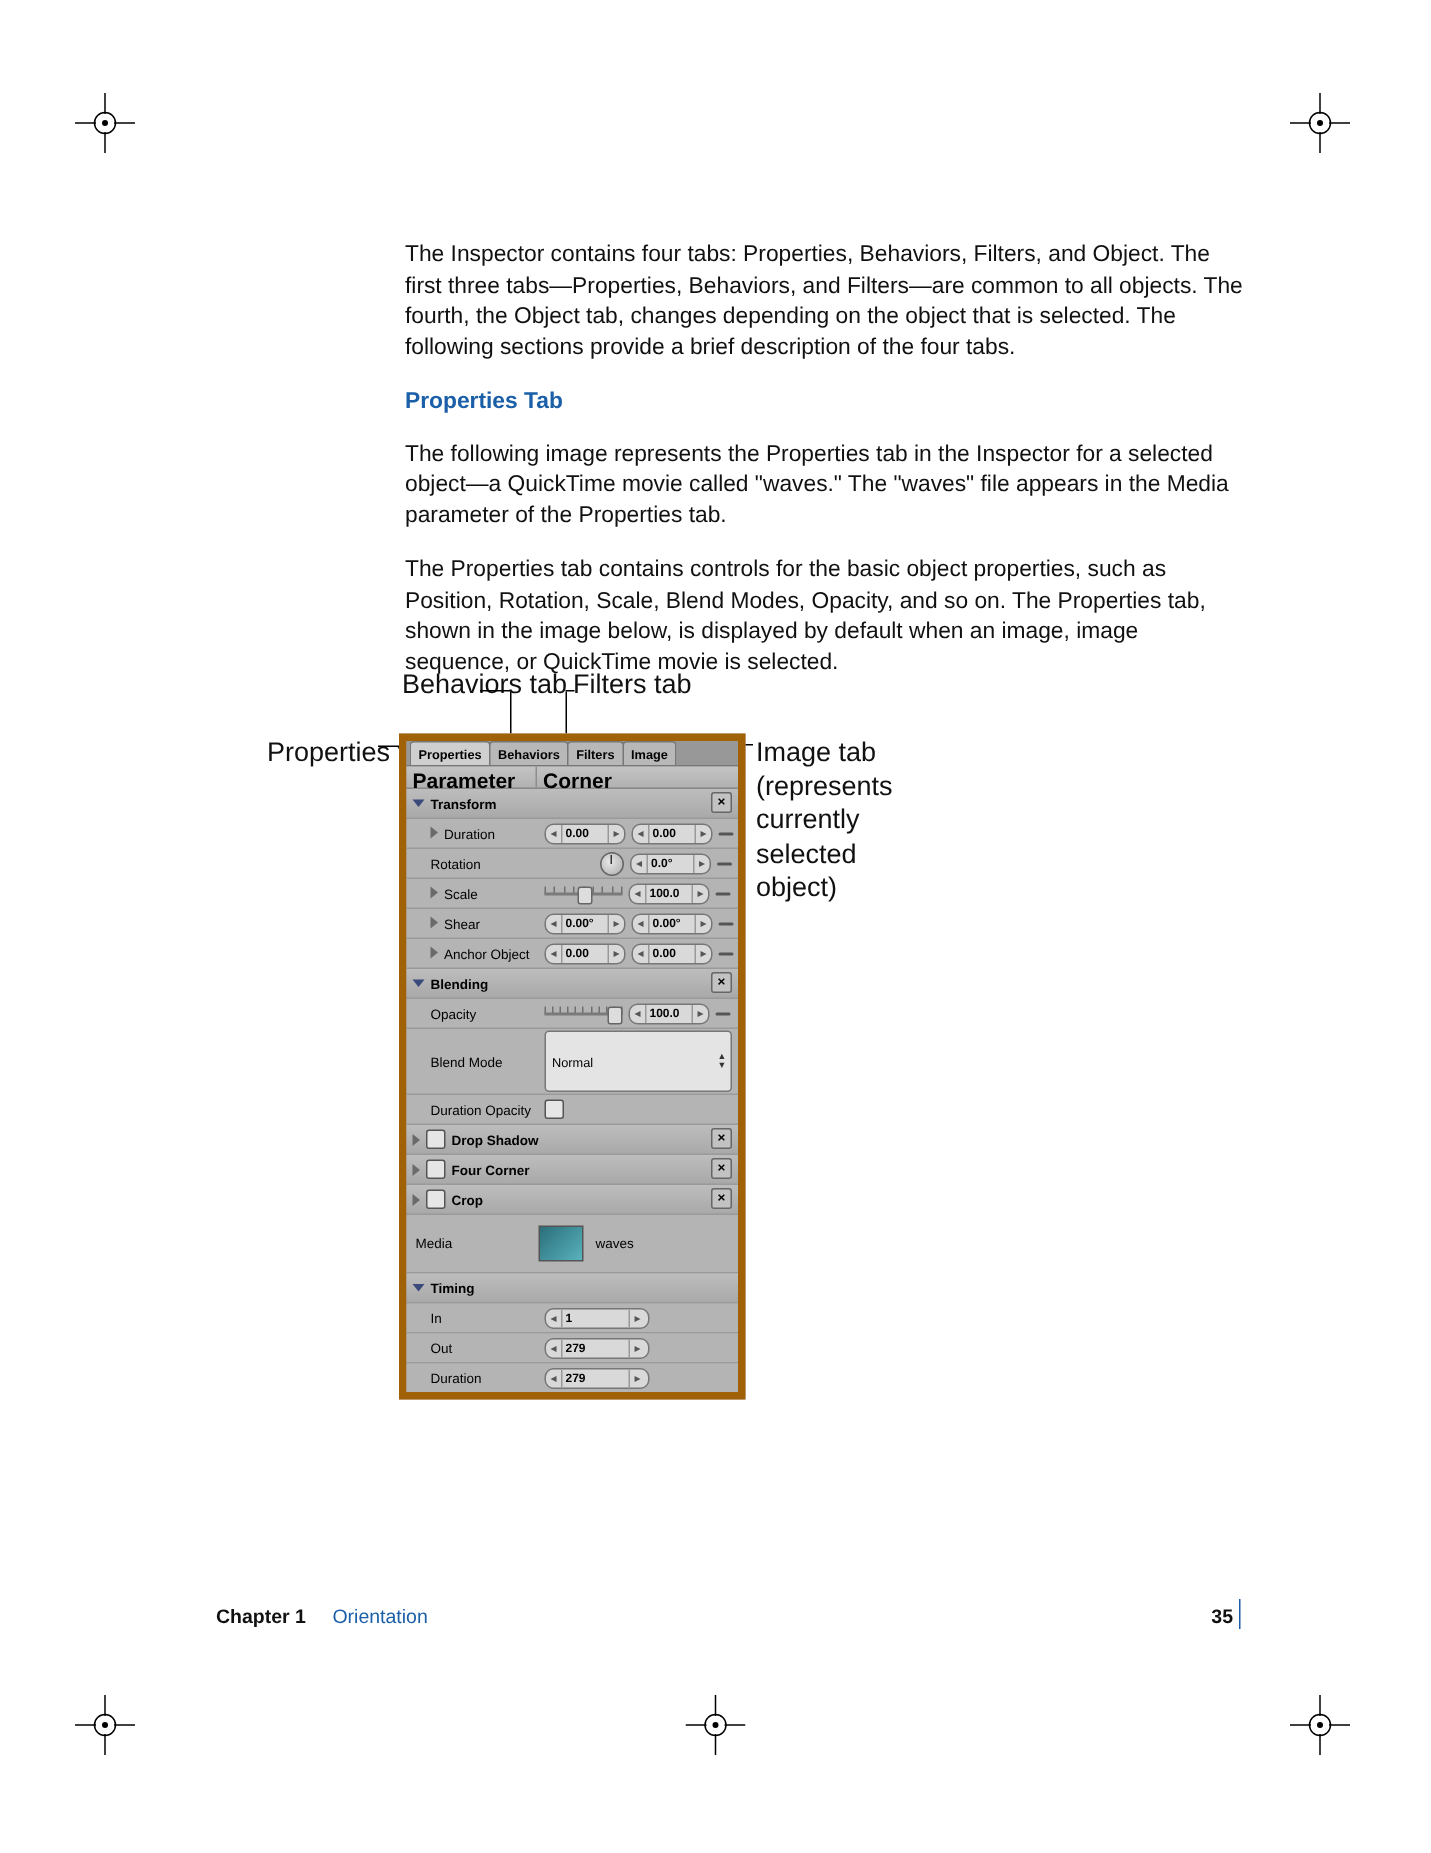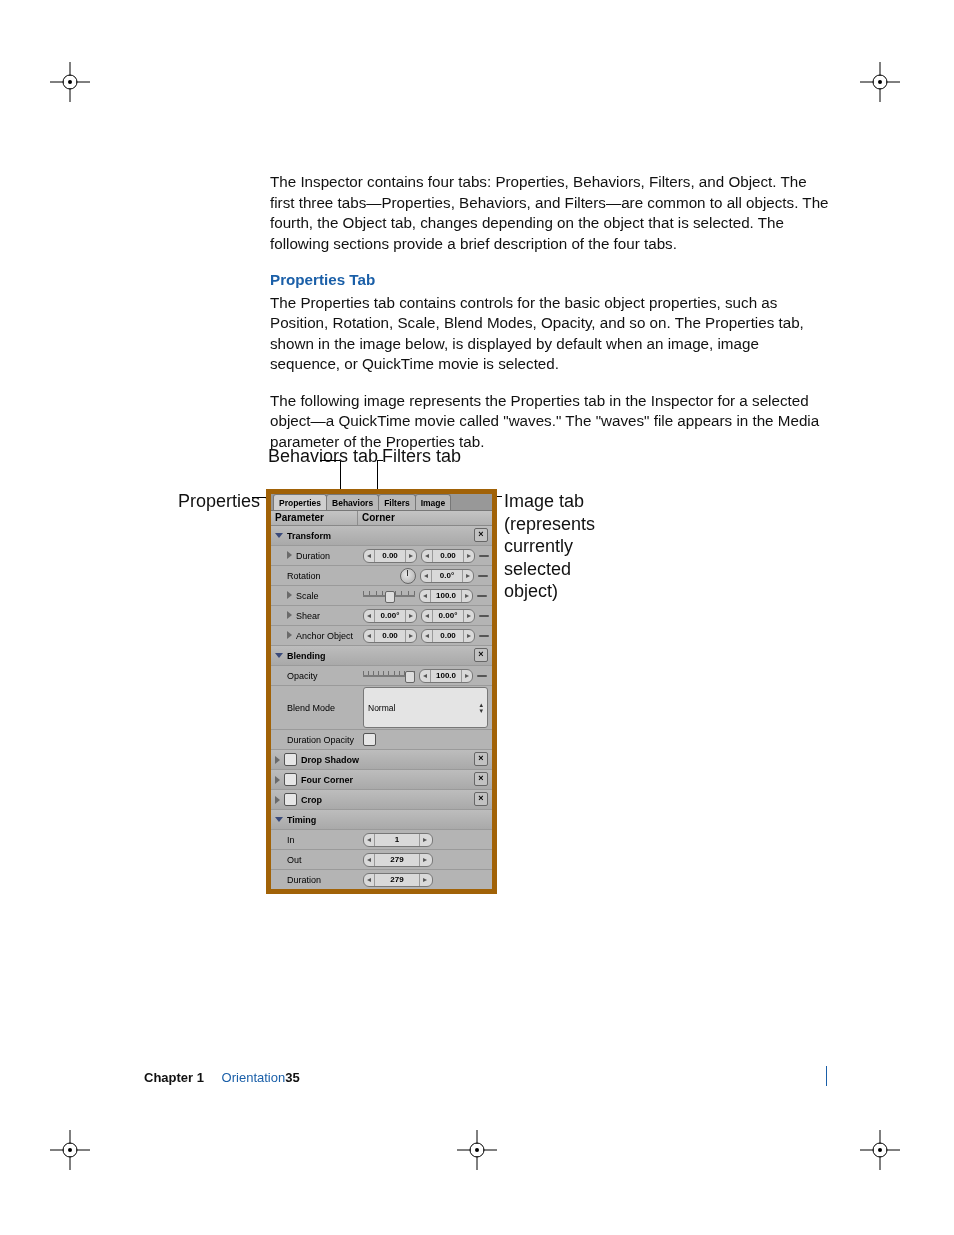--- a/index.html
+++ b/index.html
@@ -19,21 +19,20 @@
     pointer-events: none;
   }
   .crop-mark svg { display: block; }
   .content {
     position: absolute;
     left: 270px;
     top: 160px;
     width: 560px;
     font-size: 15.2px;
     line-height: 1.35;
-    margin-top: 12px;
   }
   .content p { margin: 0 0  16px 0;}
   .section-title {
     color: #1a5fa8;
     font-weight: 700;
     margin: 16px 0 2px 0;
     font-size: 15.2px;
   }
   .figure-area {
     position: absolute;
@@ -81,21 +80,21 @@
     line-height: 12px;
   }
   .tab.active { background: #cfcfcf; }
   .header-row {
     display: flex;
     height: 14px;
     background: linear-gradient(#c4c4c4,#b1b1b1);
     border-bottom: 1px solid #888;
     font-weight: 700;
   }
-  .header-row .hcell { padding: 1px 4px; font-size: 10px; }
+  .header-row .hcell { padding: 1px 4px; font-size: 14px; }
   .hcell.param { width: 78px; border-right: 1px solid #8d8d8d;}
   .group-row, .param-row {
     display: flex;
     align-items: center;
     min-height: 17px;
     border-bottom: 1px solid #9a9a9a;
     padding: 1px 4px 1px 4px;
     background: #b4b4b4;
     position: relative;
   }
@@ -149,21 +148,21 @@
     border-radius: 6px;
     background: #d9d9d9;
     font-size: 8px;
     overflow: hidden;
   }
   .stepper .btn {
     width: 10px; text-align: center; line-height: 10px;
     color: #555;
   }
   .stepper .val {
-    min-width: 26px; text-align: center; font-weight: 700;
+    min-width: 26px; text-align: left; font-weight: 700;
     border-left: 1px solid #999;
     border-right: 1px solid #999;
     padding: 0 2px;
     line-height: 12px;
   }
   .dash {
     width: 10px; height: 2px; background: #555; border-radius: 1px;
   }
   .slider {
     width: 52px; height: 10px;
@@ -216,23 +215,24 @@
     background: #b4b4b4;
     gap: 8px;
   }
   .thumb-box {
     width: 28px; height: 22px; border:1px solid #555;
     background: linear-gradient(135deg,#2b6f7a,#58b2bd);
   }
   .footer {
     position: absolute;
     left: 144px;
-    right: 120px;
+    right: 132px;
     top: 1070px;
     display: flex;
+    justify-content: space-between;
     font-size: 13px;
   }
   .footer .left { }
   .footer .left b { font-weight: 700; }
   .footer .chap { color:#1a5fa8; margin-left: 14px;}
   .footer .right { font-weight:700; }
   .footer-rule {
     position: absolute;
     width: 1px;
     background: #1a5fa8;
@@ -291,22 +291,22 @@
       <line x1="0" y1="20" x2="14" y2="20" stroke="#000"></line>
       <line x1="26" y1="20" x2="40" y2="20" stroke="#000"></line>
       <circle cx="20" cy="20" r="7" fill="none" stroke="#000"></circle>
       <circle cx="20" cy="20" r="2" fill="#000"></circle>
     </svg>
 </div>
 
 <div class="content">
   <p>The Inspector contains four tabs:  Properties, Behaviors, Filters, and Object. The first three tabs—Properties, Behaviors, and Filters—are common to all objects. The fourth, the Object tab, changes depending on the object that is selected. The following sections provide a brief description of the four tabs.</p>
   <div class="section-title">Properties Tab</div>
+  <p style="margin-top:14px">The following image represents the Properties tab in the Inspector for a selected object—a QuickTime movie called "waves." The "waves" file appears in the Media parameter of the Properties tab.</p>
   <p>The Properties tab contains controls for the basic object properties, such as Position, Rotation, Scale, Blend Modes, Opacity, and so on. The Properties tab, shown in the image below, is displayed by default when an image, image sequence, or QuickTime movie is selected.</p>
-  <p style="margin-top:14px">The following image represents the Properties tab in the Inspector for a selected object—a QuickTime movie called "waves." The "waves" file appears in the Media parameter of the Properties tab.</p>
 </div>
 
 <div class="figure-area">
 
   <div class="callout" style="left:88px; top:0;">Behaviors tab</div>
   <div class="callout-line" style="left:160px; top:15px; width:1px; height:28px;"></div>
   <div class="callout-line" style="left:140px; top:14px; width:20px; height:1px;"></div>
 
   <div class="callout" style="left:202px; top:0;">Filters tab</div>
   <div class="callout-line" style="left:197px; top:15px; width:1px; height:28px;"></div>
@@ -484,20 +484,25 @@
       <span>Four Corner</span>
       <div class="closebox">×</div>
     </div>
     <div class="group-row">
       <span class="tri right"></span>
       <div class="checkbox" style="margin-right:4px"></div>
       <span>Crop</span>
       <div class="closebox">×</div>
     </div>
 
+    <div class="media-row">
+      <div class="label-col" style="width:74px"><span>Media</span></div>
+      <div class="thumb-box"></div>
+      <span>waves</span>
+    </div>
 
     <div class="group-row">
       <span class="tri down"></span>
       <span>Timing</span>
     </div>
     <div class="param-row">
       <div class="label-col sub"><span>In</span></div>
       <div class="value-col">
           <div class="stepper" style="width:68px">
             <span class="btn">◂</span>

